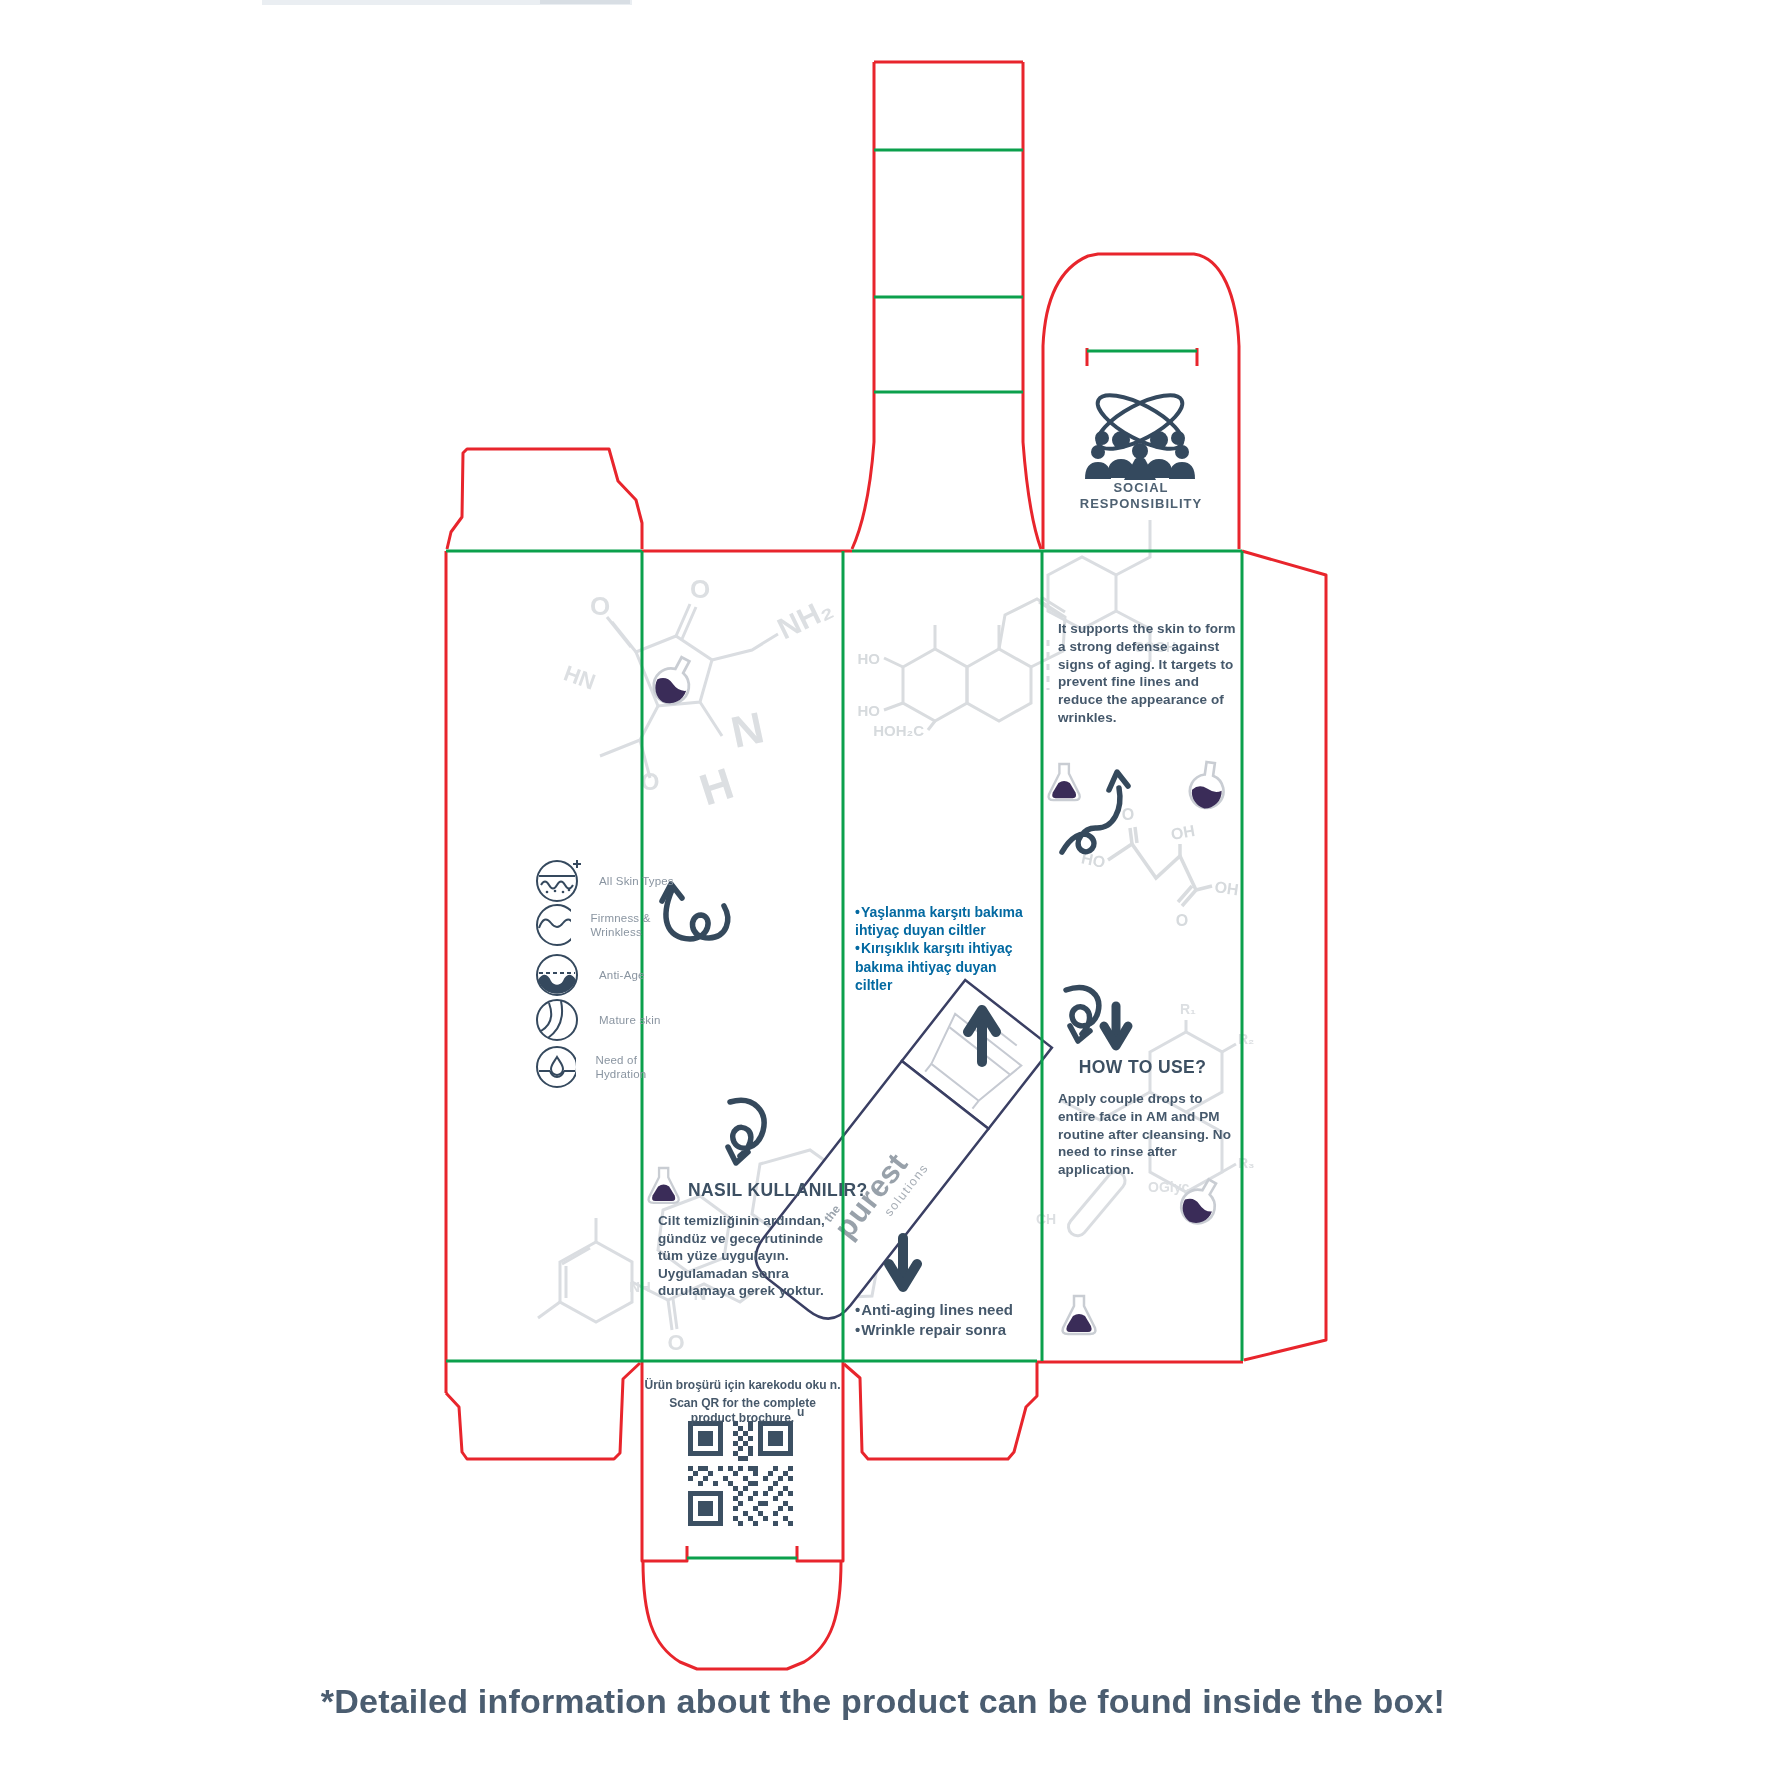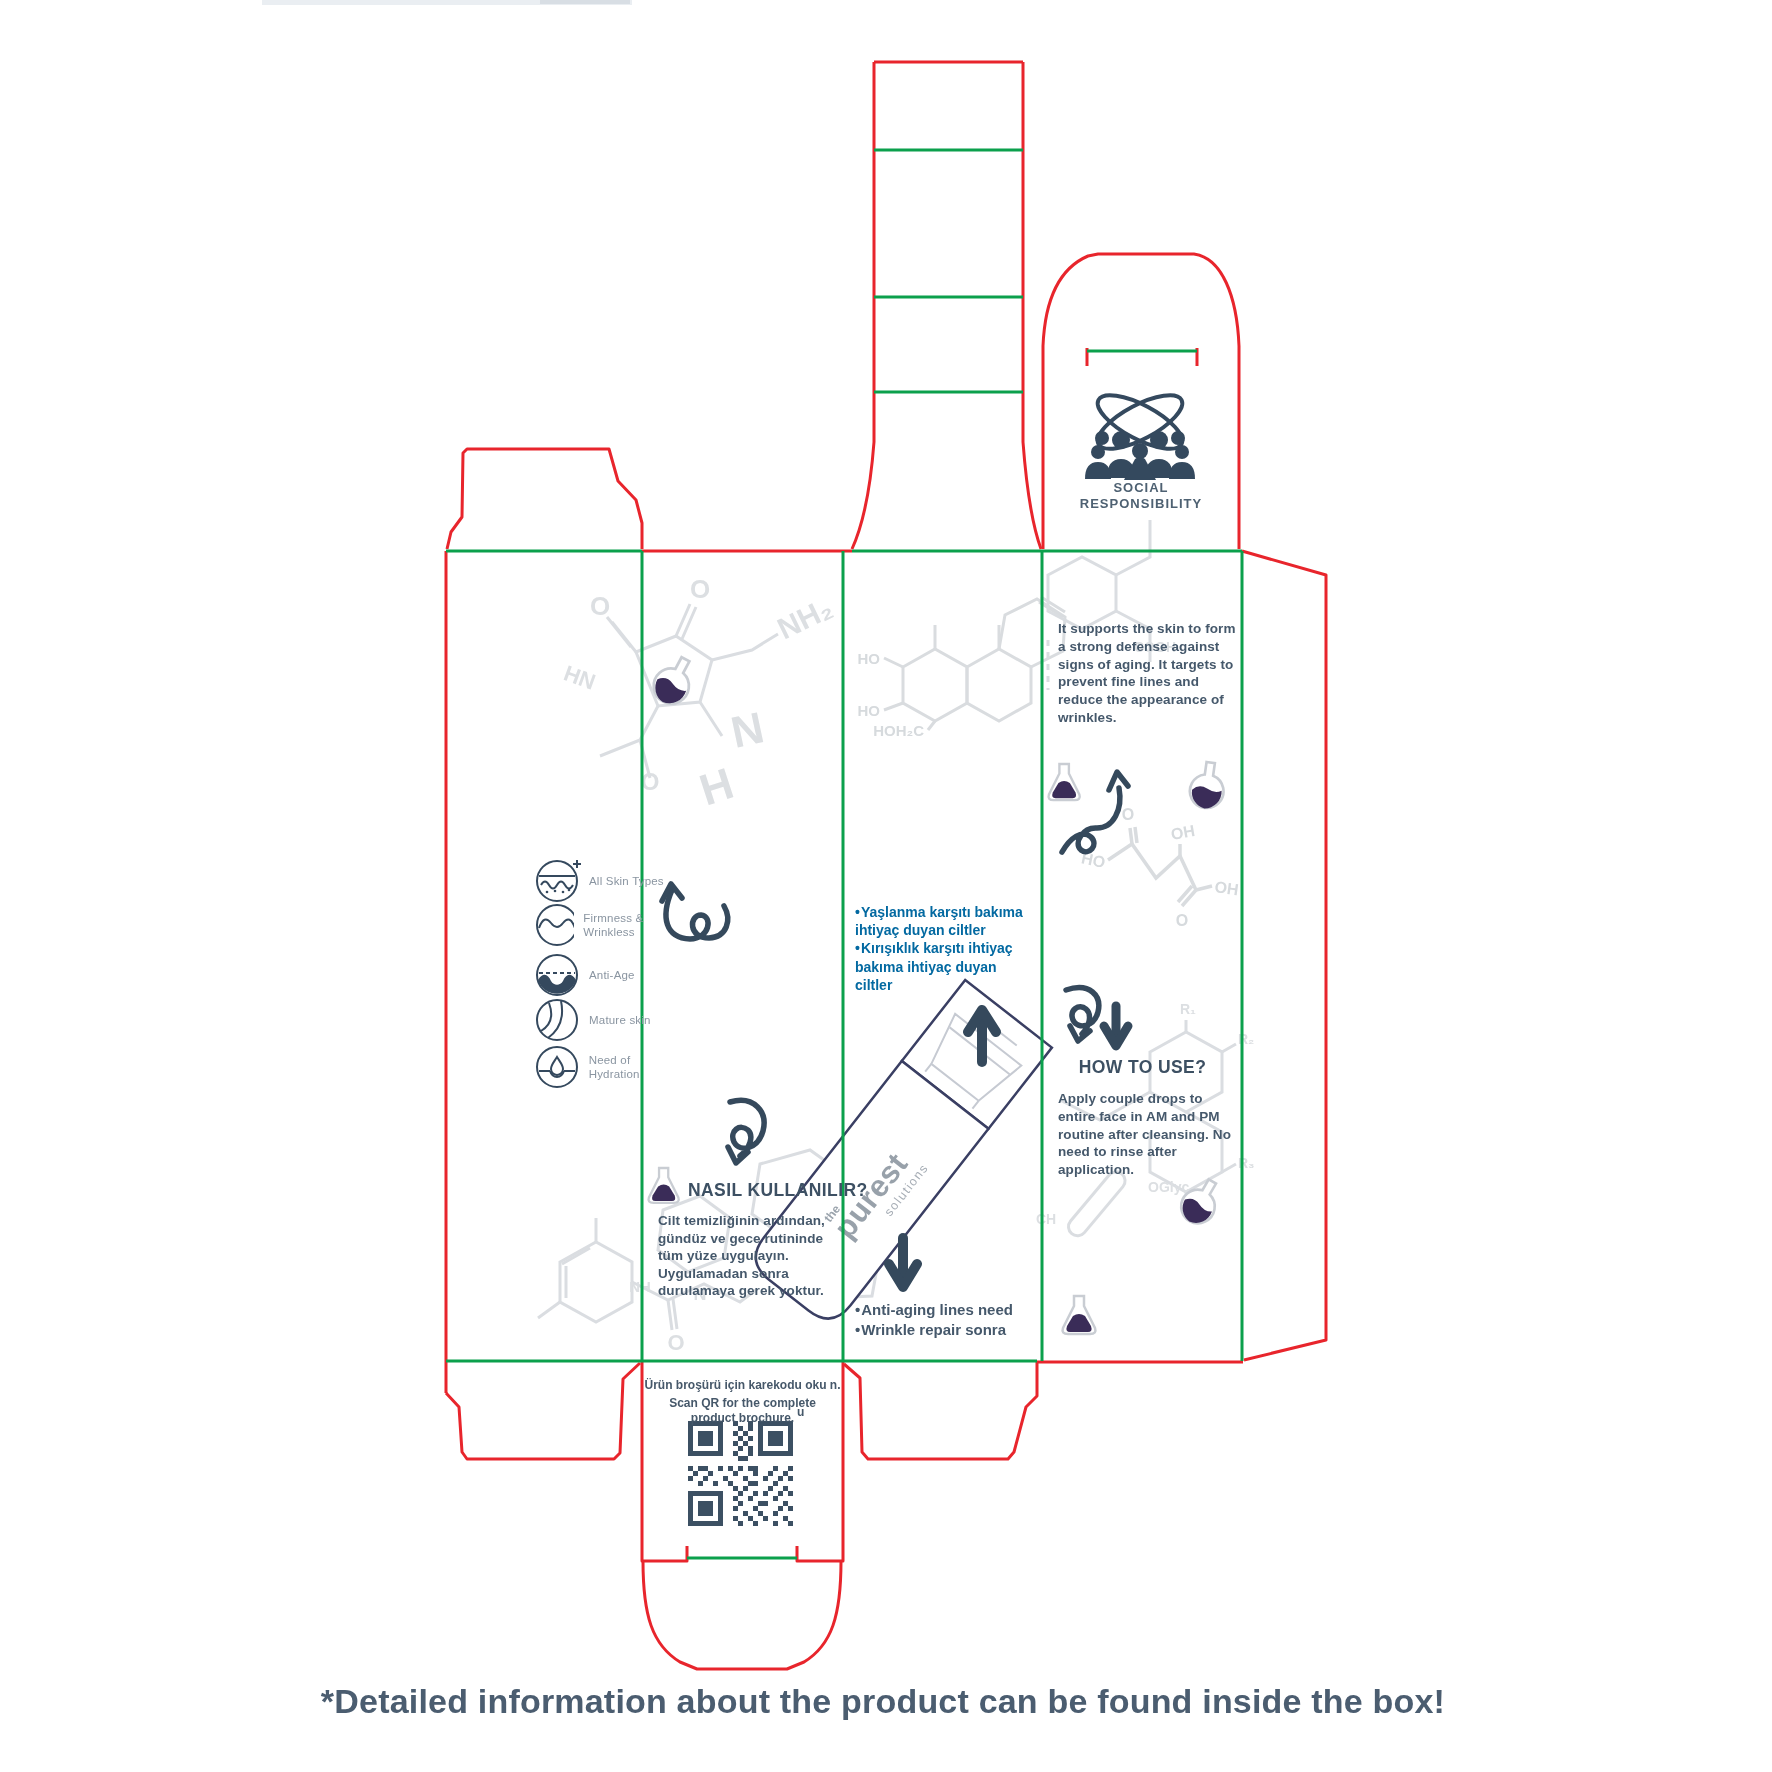--- a/index.html
+++ b/index.html
@@ -6,21 +6,21 @@
   body{font-family:"Liberation Sans","DejaVu Sans",sans-serif;}
   .canvas{position:relative;width:1772px;height:1772px;background:#ffffff;overflow:hidden;}
   .layer{position:absolute;left:0;top:0;width:1772px;height:1772px;}
   .abs{position:absolute;}
   .body-txt{color:#45586b;font-weight:700;font-size:13.5px;line-height:1.3;letter-spacing:.1px;}
   .body-txt-en{color:#45586b;font-weight:700;font-size:13.5px;line-height:1.32;letter-spacing:.1px;}
   .heading{color:#3d5063;font-weight:700;font-size:17.5px;letter-spacing:.4px;white-space:nowrap;}
   .bullet-item::before{content:"\2022";margin-right:1px;}
   .bullets{color:#0369a1;font-weight:700;font-size:14px;line-height:1.3;}
   .bullets-en{color:#45586b;font-weight:700;font-size:15px;line-height:1.35;}
-  .skin-row{position:absolute;left:534px;display:flex;align-items:center;gap:9px;width:150px;}
+  .skin-row{position:absolute;left:534px;display:flex;align-items:center;gap:19px;width:150px;}
   .skin-label{color:#8a95a1;font-size:11.5px;line-height:1.25;font-weight:400;letter-spacing:.2px;}
   .qr-txt{color:#46586a;font-weight:700;font-size:12px;line-height:1.25;text-align:center;}
   .footer-note{color:#4b5d70;font-weight:700;font-size:34px;letter-spacing:.2px;text-align:center;}
   .top-artifact{background:#eaeef2;}
 </style>
 </head>
 <body>
 
 <div class="canvas">
 

